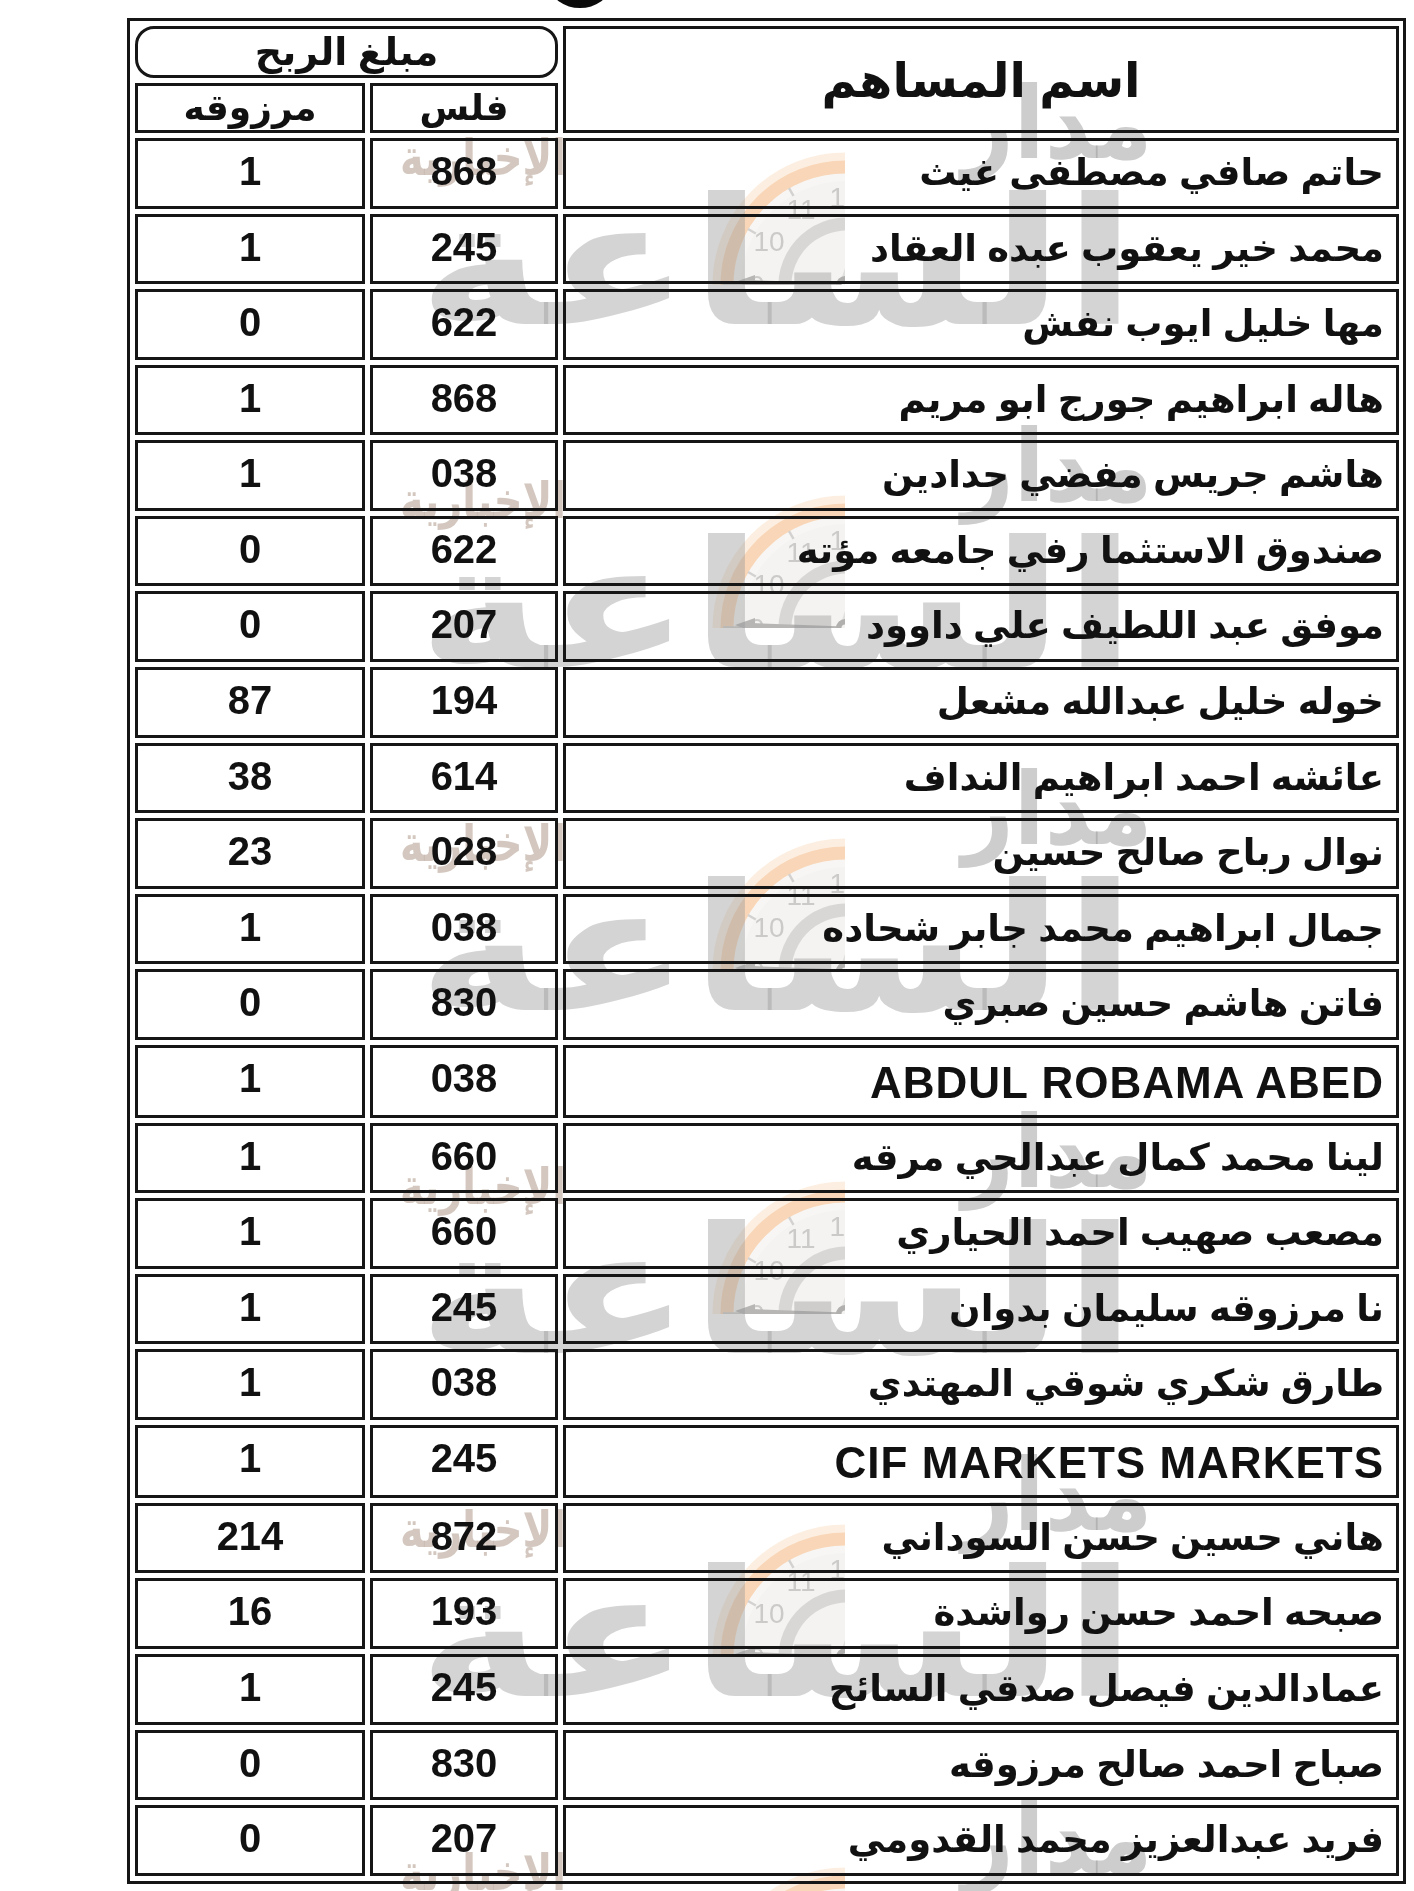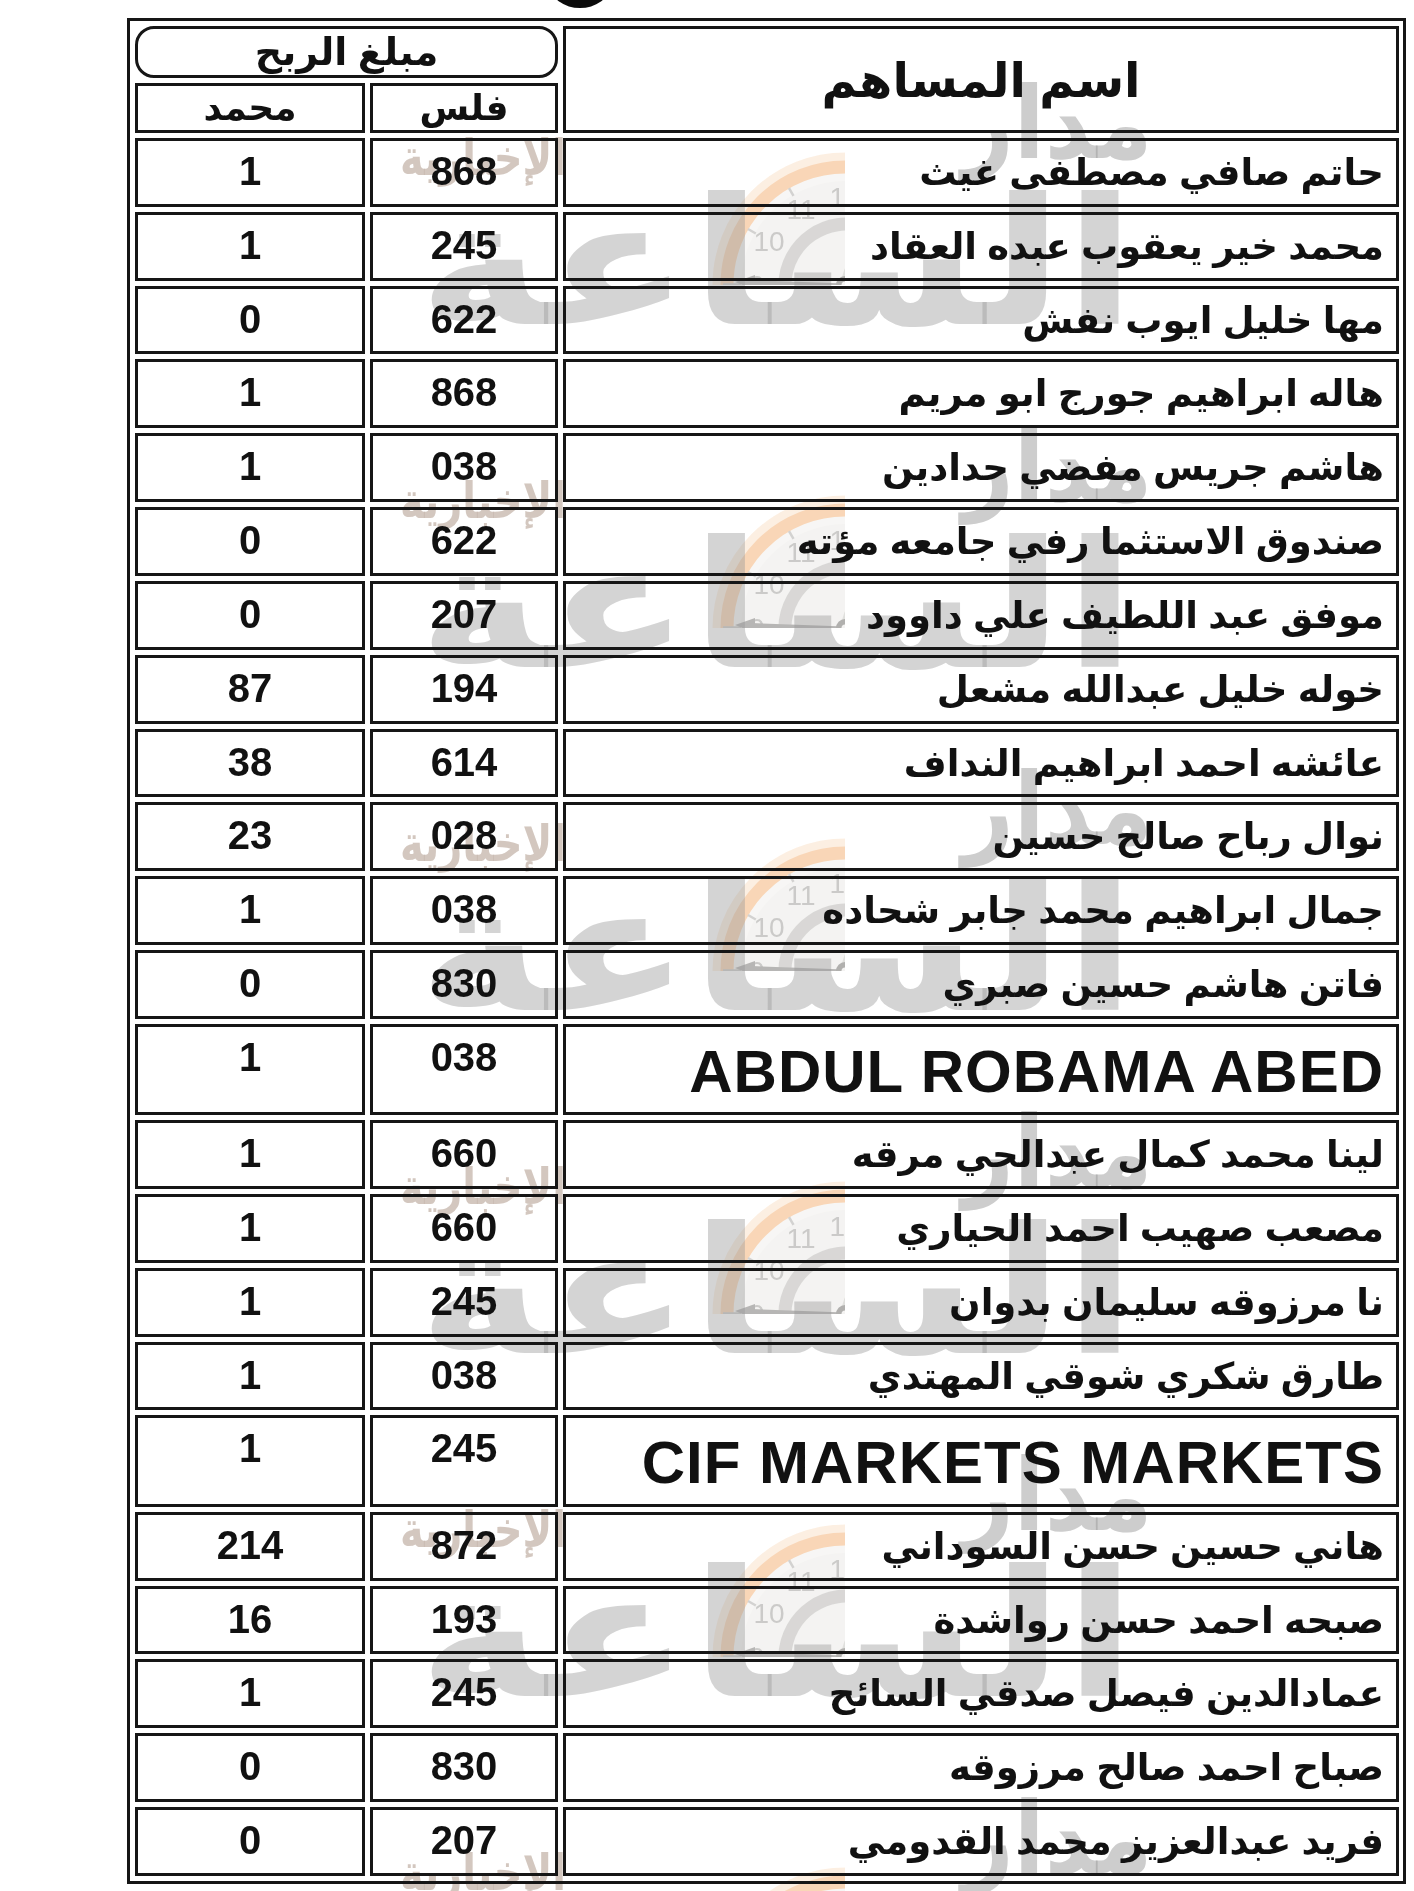--- a/index.html
+++ b/index.html
@@ -62,21 +62,21 @@
   .name-h{font-size:48px;}
   td.num-cell{
     font-size:40px;font-weight:bold;text-align:center;
     vertical-align:top;padding-top:8px;height:64px;
   }
   td.name-cell{
     font-size:37px;font-weight:bold;text-align:right;
     vertical-align:top;padding:10px 12px 0 20px;height:64px;
     white-space:nowrap;
   }
-  td.name-cell.latin{font-size:60px;letter-spacing:1px;}
+  td.name-cell.latin{font-size:44px;letter-spacing:1px;}
 </style>
 </head>
 <body>
 
 <svg width="0" height="0" style="position:absolute" aria-hidden="true">
   <defs>
     <symbol id="clock-sym" viewBox="-135 -135 270 270">
       <circle r="128" fill="none" stroke="#fcecdc" stroke-width="9"></circle>
       <circle r="118" fill="#f6f5f3" stroke="#f8cda6" stroke-width="13"></circle>
       <circle r="104" fill="#f2f1ef"></circle>
@@ -181,21 +181,21 @@
         <col class="col-fils">
         <col class="col-dinar">
       </colgroup>
     <thead>
       <tr>
         <td rowspan="2" class="h name-h">اسم المساهم</td>
         <td colspan="2" class="h profit-h">مبلغ الربح</td>
       </tr>
       <tr>
         <td class="h sub-h">فلس</td>
-        <td class="h sub-h">محمد</td>
+        <td class="h sub-h">مرزوقه</td>
       </tr>
     </thead>
     <tbody>
         <tr>
           <td class="name-cell">حاتم صافي مصطفى غيث</td>
           <td class="num-cell">868</td>
           <td class="num-cell">1</td>
         </tr>
         <tr>
           <td class="name-cell">محمد خير يعقوب عبده العقاد</td>

